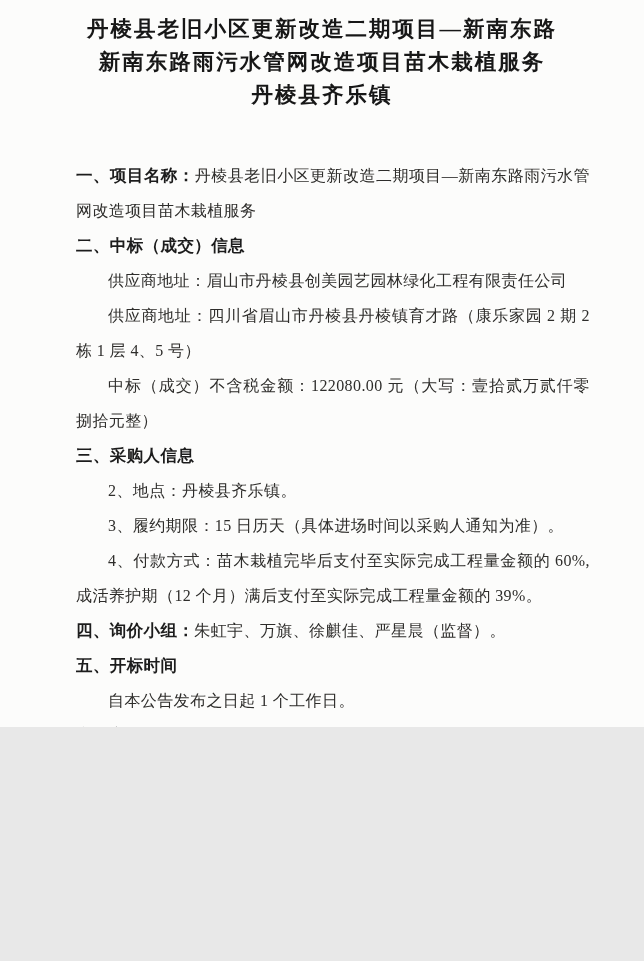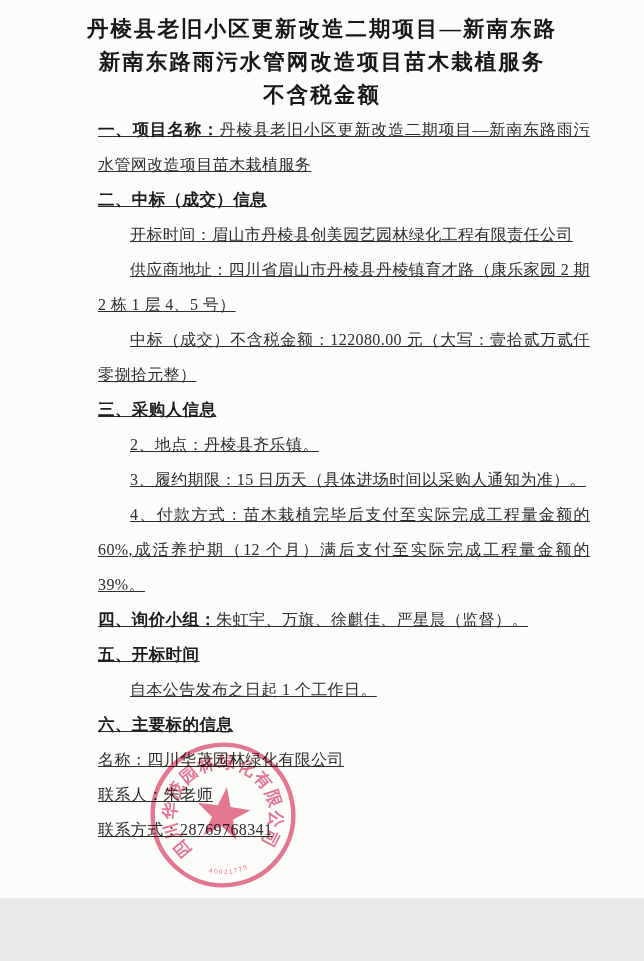--- a/index.html
+++ b/index.html
@@ -1,39 +1,39 @@
 <!DOCTYPE html>
 <html><head>
 <meta charset="utf-8">
 <style>
   html, body { margin: 0; padding: 0; background: #e8e8e8; }
   .page {
     position: relative;
     width: 644px;
-    height: 898px;
+    height: 727px;
     margin: 0 auto;
     background: #fcfcfb;
     overflow: hidden;
     font-family: "Liberation Serif", "DejaVu Serif", serif;
     color: #2e2d2b;
   }
   .doc-title {
     padding-top: 13px;
     text-align: center;
     font-family: "Liberation Serif", "DejaVu Serif", serif;
     font-weight: bold;
     font-size: 21.5px;
     line-height: 33px;
     letter-spacing: 2px;
     color: #171717;
   }
   .body-block {
-    padding-left: 98px;
+    margin-top: 46px;
+    padding-left: 76px;
     padding-right: 54px;
-    text-decoration: underline;
   }
   .para {
     font-size: 16px;
     line-height: 35px;
     letter-spacing: 0.4px;
     text-align: justify;
     margin: 0;
   }
   .para.sec .label,
   .para.flow .label {
@@ -74,29 +74,29 @@
   }
 </style>
 </head>
 <body>
 
 <div class="page">
 
   <div class="doc-title">
     <div>丹棱县老旧小区更新改造二期项目—新南东路</div>
     <div>新南东路雨污水管网改造项目苗木栽植服务</div>
-    <div>不含税金额</div>
+    <div>丹棱县齐乐镇</div>
   </div>
 
   <div class="body-block">
     <p class="para flow"><span class="label">一、项目名称：</span><span>丹棱县老旧小区更新改造二期项目—新南东路雨污水管网改造项目苗木栽植服务</span></p>
 
     <p class="para sec"><span class="label">二、中标（成交）信息</span></p>
 
-    <p class="para indent"><span>开标时间：眉山市丹棱县创美园艺园林绿化工程有限责任公司</span></p>
+    <p class="para indent"><span>供应商地址：眉山市丹棱县创美园艺园林绿化工程有限责任公司</span></p>
 
     <p class="para indent"><span>供应商地址：四川省眉山市丹棱县丹棱镇育才路（康乐家园 2 期 2 栋 1 层 4、5 号）</span></p>
 
     <p class="para indent"><span>中标（成交）不含税金额：122080.00 元（大写：壹拾贰万贰仟零捌拾元整）</span></p>
 
     <p class="para sec"><span class="label">三、采购人信息</span></p>
 
 
     <p class="para indent"><span>2、地点：丹棱县齐乐镇。</span></p>
 

